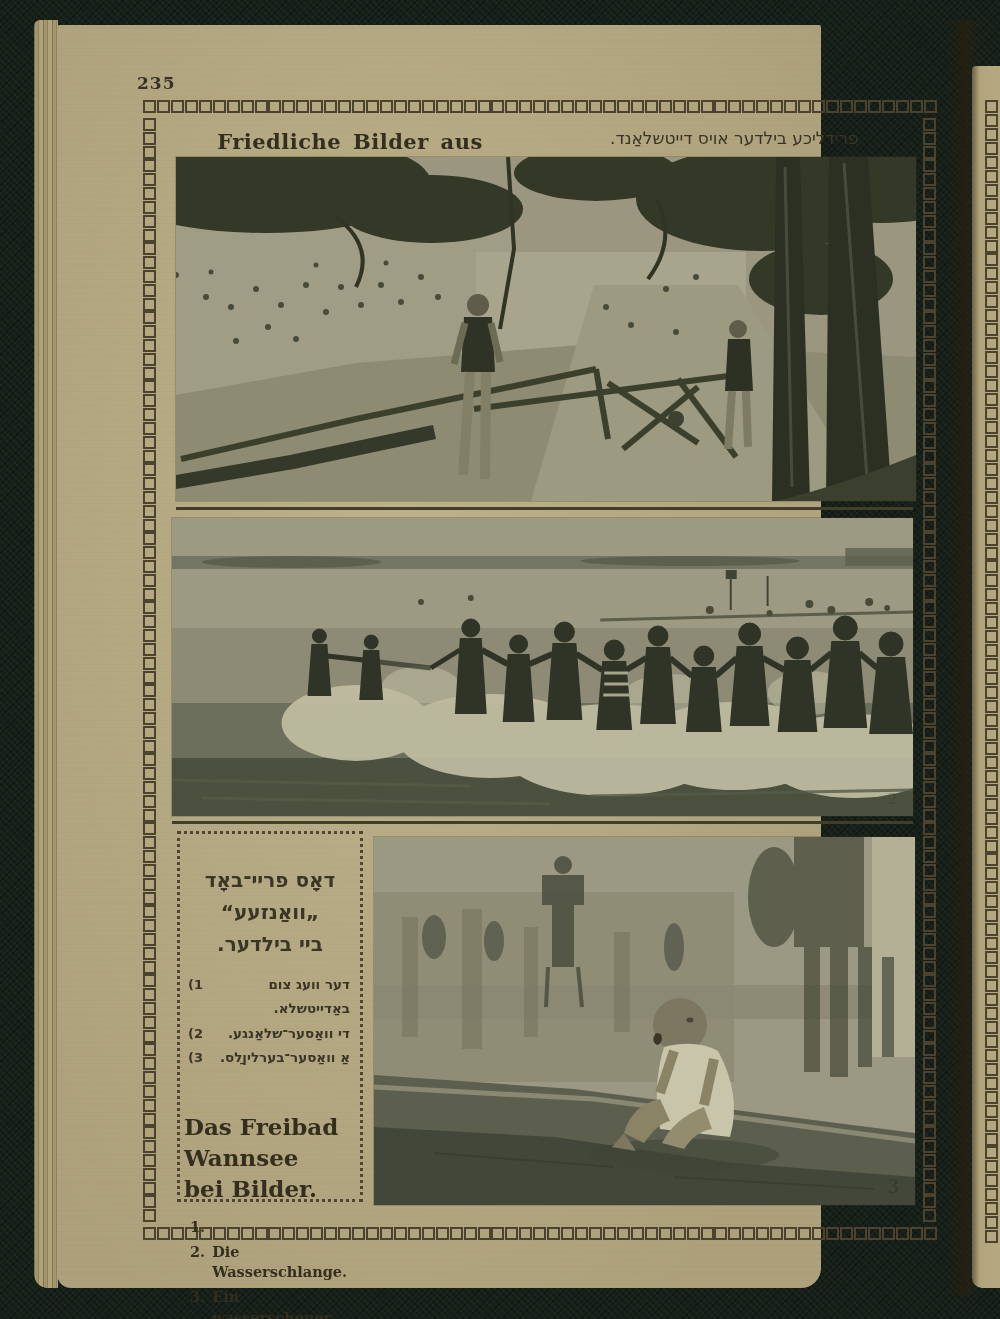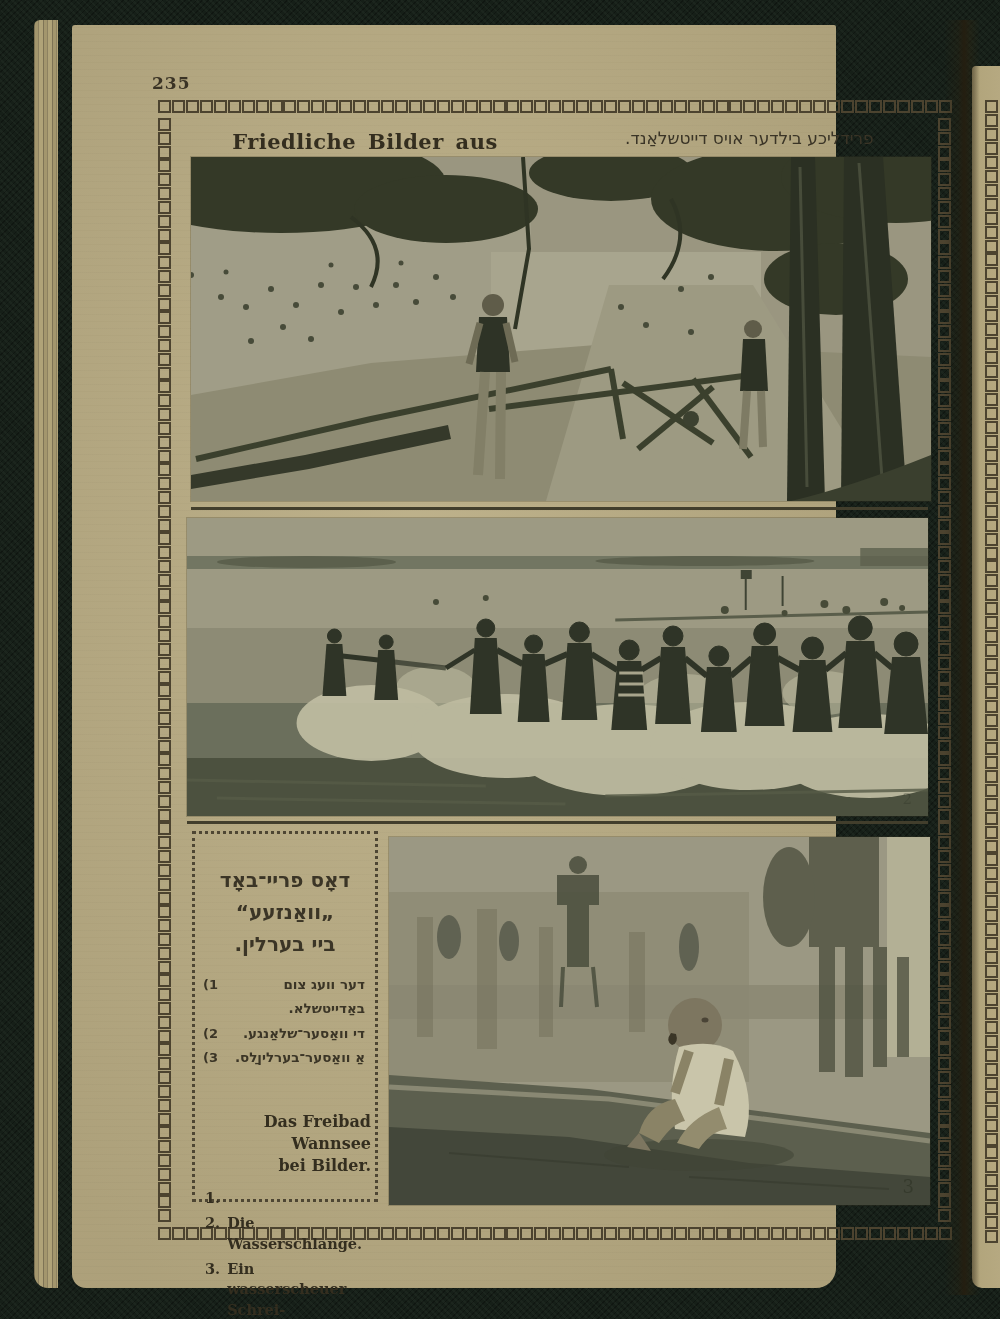--- a/index.html
+++ b/index.html
@@ -7,21 +7,21 @@
     background-color:#161f18;
     background-image:
       repeating-linear-gradient(45deg, rgba(120,140,120,0.06) 0 2px, transparent 2px 5px),
       repeating-linear-gradient(-45deg, rgba(0,0,0,0.28) 0 1px, transparent 1px 4px);
     font-family:"DejaVu Serif", serif;}
   
   .page-stack{position:absolute;left:34px;top:20px;width:24px;height:1268px;
     background:repeating-linear-gradient(90deg,#7e7355 0 1px,#a3966d 1px 4px,#8d8160 4px 5px,#b0a378 5px 9px);
     border-radius:6px 0 0 14px;}
   
-  .main-page{position:absolute;left:72px;top:25px;width:764px;height:1263px;
+  .main-page{position:absolute;left:57px;top:25px;width:764px;height:1263px;
     background:#b6a981;
     background-image:radial-gradient(ellipse at 45% 40%, rgba(255,250,225,0.10), rgba(0,0,0,0.05) 85%),
       repeating-linear-gradient(0deg, rgba(90,80,50,0.035) 0 1px, transparent 1px 7px);
     border-radius:3px 2px 20px 14px;}
   
   .gutter{position:absolute;left:944px;top:20px;width:36px;height:1275px;z-index:5;
     background:linear-gradient(90deg, rgba(30,25,12,0) 0%, rgba(40,33,16,0.35) 40%, #241e10 56%, rgba(45,38,18,0.40) 72%, rgba(30,25,12,0) 100%);}
   
   .facing-page{position:absolute;left:972px;top:66px;width:28px;height:1222px;z-index:4;
     background:linear-gradient(90deg,#8d8160 0,#b2a57c 7px,#b6a981 100%);
@@ -54,21 +54,21 @@
   
   .caption-box{position:absolute;left:120px;top:806px;width:186px;height:371px;box-sizing:border-box;
     border:3px dotted #4e4633;}
   .yi-block{direction:rtl;font-family:"DejaVu Sans", sans-serif;color:#3b3526;}
   .yi-title{margin:30px 8px 0 8px;text-align:center;font-size:20px;font-weight:bold;line-height:1.6;}
   .yi-list{margin:12px 10px 0 8px;font-size:13.5px;font-weight:bold;line-height:1.8;}
   .yi-item{display:flex;direction:ltr;align-items:baseline;}
   .yi-item .num{direction:ltr;unicode-bidi:isolate;margin-right:auto;font-size:13px;}
   .yi-item .txt{direction:rtl;text-align:right;}
   .de-block{color:#342e1f;}
-  .de-title{margin:42px 4px 0 4px;text-align:right;font-size:16px;font-weight:bold;line-height:1.35;}
+  .de-title{margin:42px 4px 0 4px;text-align:left;font-size:23px;font-weight:bold;line-height:1.35;}
   .de-list{margin:12px 6px 0 10px;font-size:14.5px;font-weight:bold;line-height:1.4;}
   .de-item{display:flex;gap:7px;margin-bottom:5px;}
   .de-item .num{flex:none;}
   .de-item .txt{white-space:pre-line;word-spacing:2px;}
 </style>
 </head>
 <body>
 
 <div class="screen">
 
@@ -539,21 +539,21 @@
         </g>
       </svg>
       <div class="corner-label faint">2</div>
     </div>
     <div class="rule-2"></div>
 
     <div class="caption-box">
       <div class="yi-block">
         <div class="yi-title">
           <div>דאָס פריי־באָד „וואַנזעע“</div>
-          <div>ביי בערלין.</div>
+          <div>ביי בילדער.</div>
         </div>
         <div class="yi-list">
           <div class="yi-item">
             <span class="num">(1</span>
             <span class="txt">דער וועג צום באַדייטשלא.</span>
           </div>
           <div class="yi-item">
             <span class="num">(2</span>
             <span class="txt">די וואַסער־שלאַנגע.</span>
           </div>

